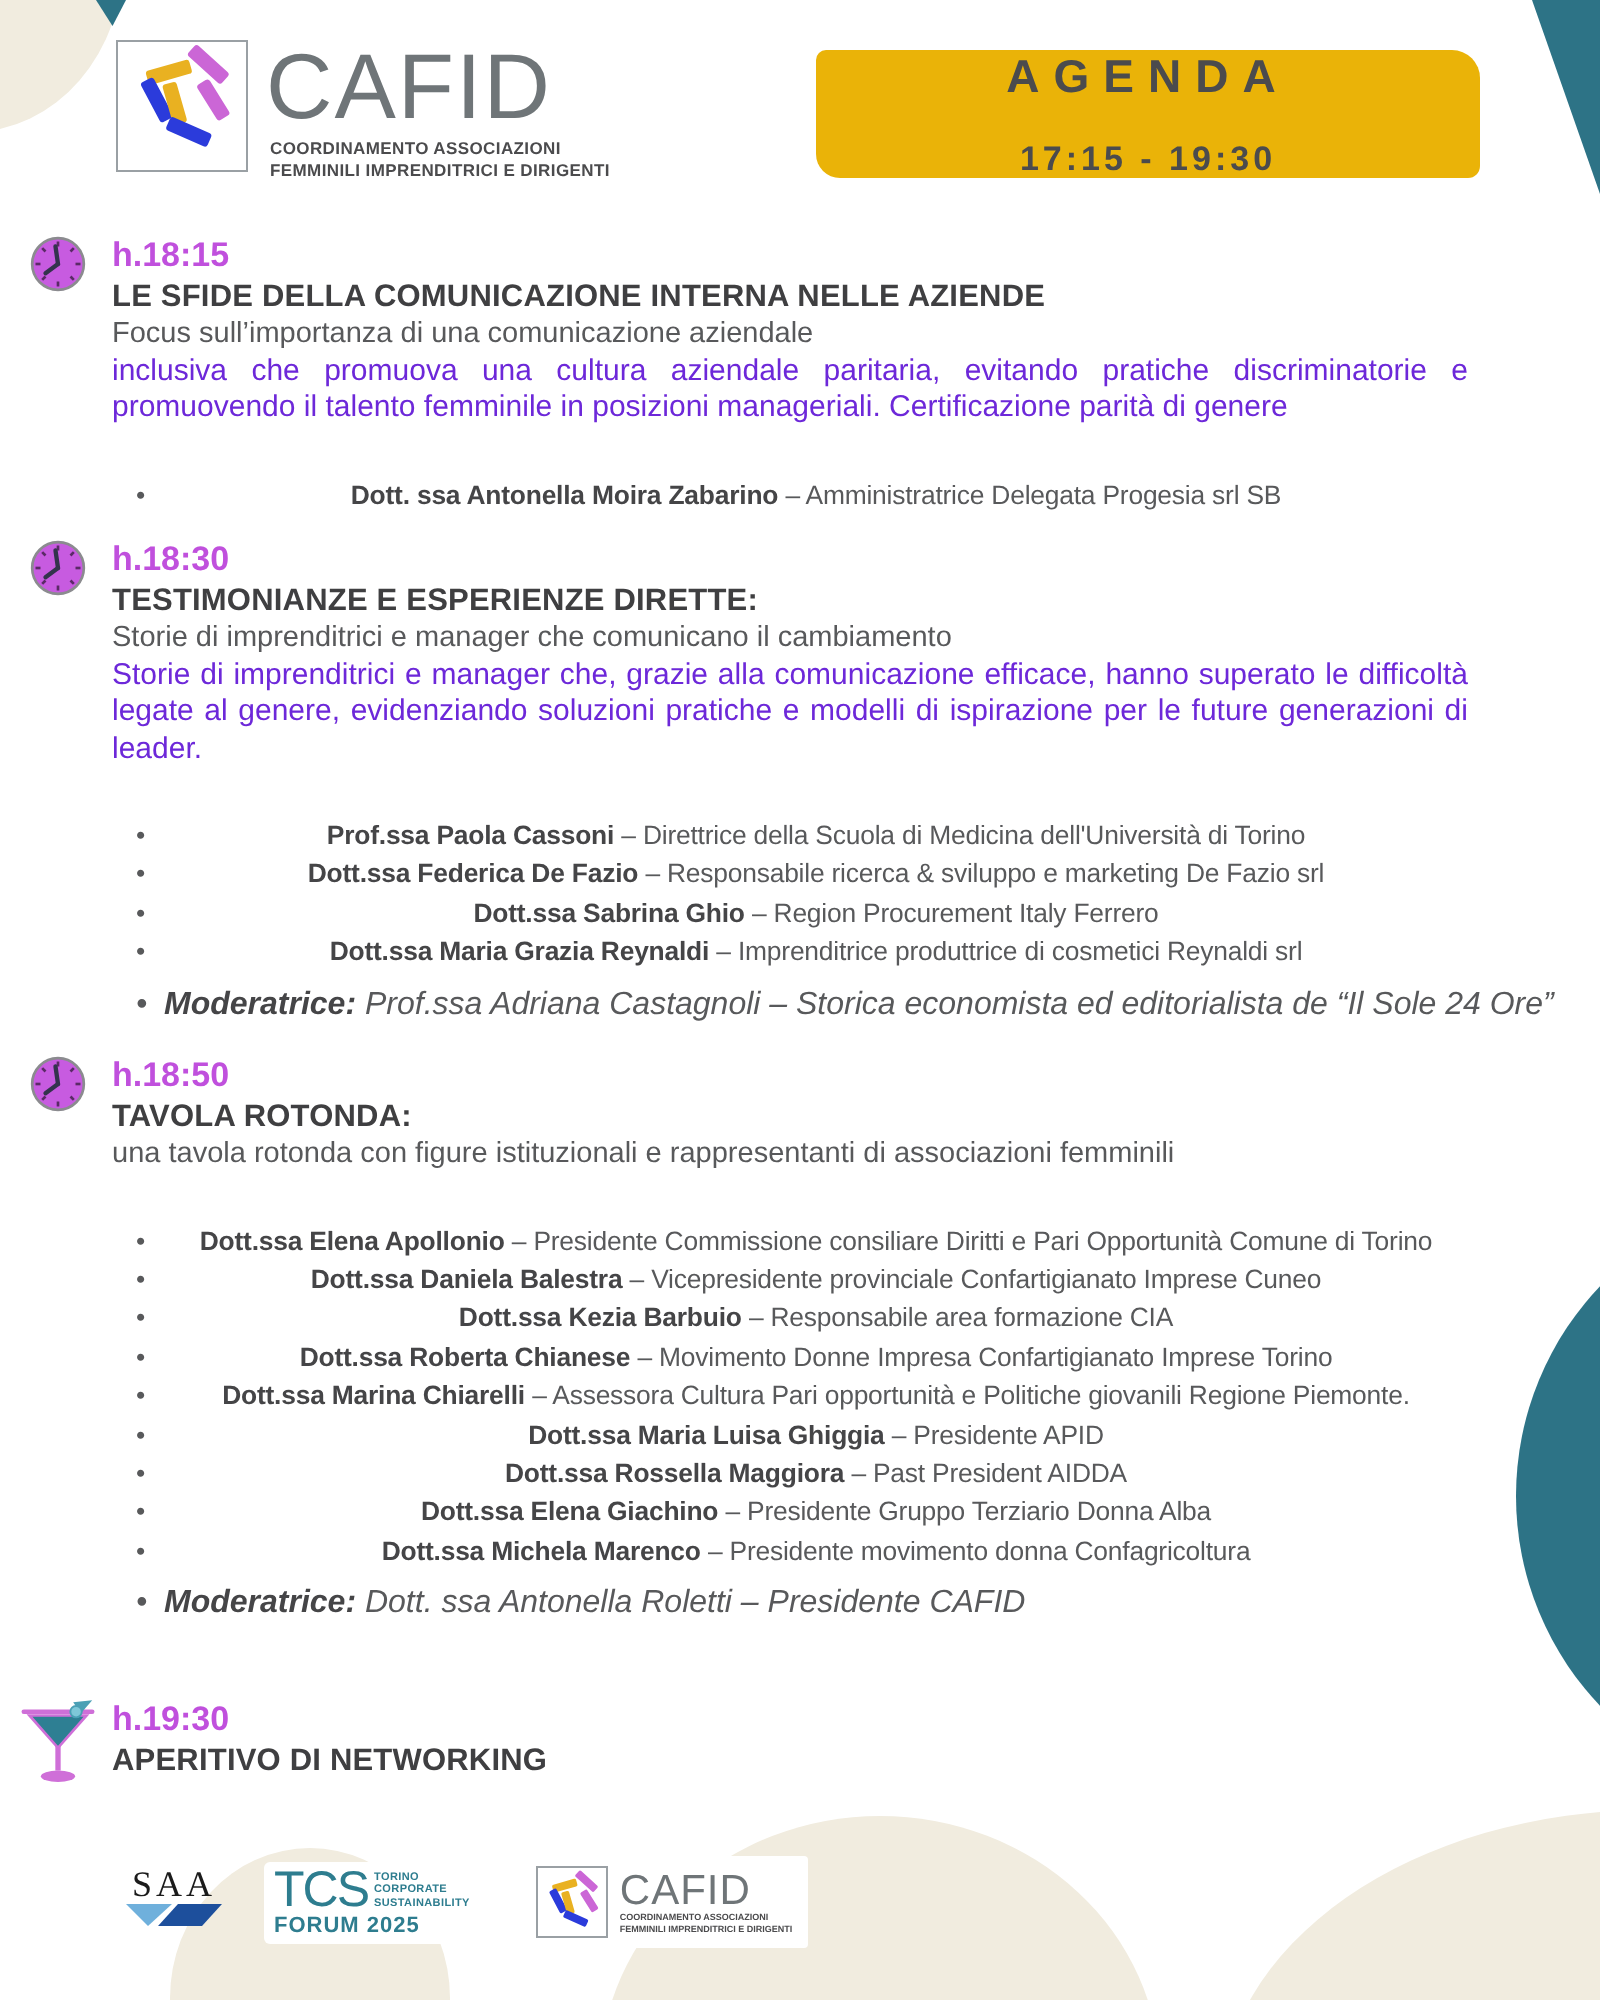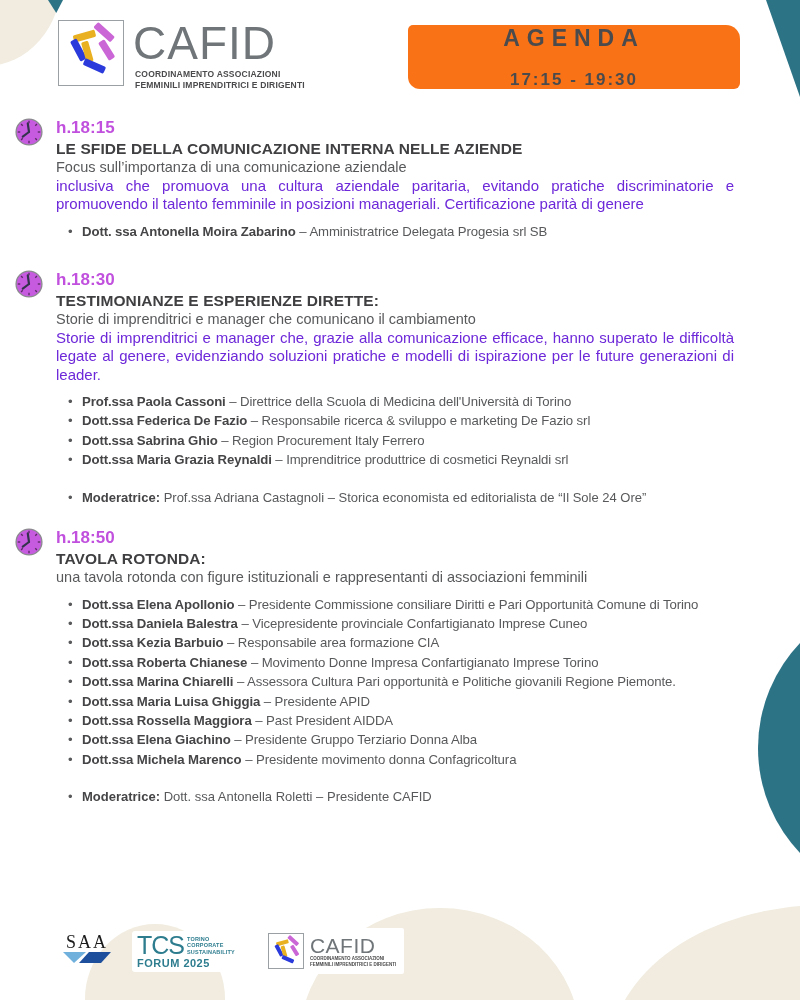--- a/index.html
+++ b/index.html
@@ -28,41 +28,41 @@
 
   
   .logo-box { position:absolute; left:58px; top:20px; width:66px; height:66px;
     background:#ffffff; border:1px solid #9aa0a4; display:flex; align-items:center; justify-content:center; }
   .logo-wordmark { position:absolute; left:133px; top:18px; font-size:46px; line-height:50px;
     color:#6f7578; letter-spacing:1px; font-weight:400; }
   .logo-sub { position:absolute; left:135px; top:69px; font-size:8.5px; line-height:10.5px;
     font-weight:bold; color:#4b4b4d; letter-spacing:0.2px; }
 
   .banner { position:absolute; left:408px; top:25px; width:332px; height:64px;
-    background:#f97316; border-radius:5px 14px 6px 12px;
+    background:#eab308; border-radius:5px 14px 6px 12px;
     display:flex; flex-direction:column; align-items:center; justify-content:center; }
   .banner-title { font-size:23px; font-weight:bold; letter-spacing:7px; color:#4b4b4d; }
   .banner-time { font-size:17px; font-weight:bold; letter-spacing:2px; color:#4b4b4d; margin-top:18px; }
 
   
   .section { position:absolute; left:56px; width:678px; }
   .sec-icon { position:absolute; left:-42px; top:-1px; width:30px; height:30px; }
   .sec-icon svg, .sec-icon-tall svg { display:block; }
   .sec-icon-tall { position:absolute; left:-46px; top:0px; width:38px; height:44px; }
   .time { font-size:17px; font-weight:bold; color:#c050dd; line-height:20px; }
   .sec-title { font-size:15.5px; font-weight:bold; color:#3f3f41; line-height:18px; margin-top:2px; letter-spacing:0.1px; }
   .desc-line { font-size:14.5px; line-height:18.5px; color:#58595b; }
   .desc-just { font-size:15px; line-height:18.5px; color:#6d28d9; text-align:justify; }
 
-  ul.speakers { list-style:none; margin-top:8px; }
+  ul.speakers { list-style:none; margin-top:24px;text-align:center; }
   ul.speakers li { position:relative; padding-left:26px; font-size:13.2px; line-height:19.4px;
     letter-spacing:-0.1px; white-space:nowrap; }
   ul.speakers li::before { content:"•"; position:absolute; left:12px; color:#58595b; }
   .spk-name { font-weight:bold; color:#454547; }
-  .moderator { position:relative; padding-left:26px; margin-top:18px; font-size:13px; line-height:19px; white-space:nowrap; }
+  .moderator { position:relative; padding-left:26px; margin-top:7px; font-size:16px; line-height:19px; white-space:nowrap;font-style:italic; }
   .moderator::before { content:"•"; position:absolute; left:12px; color:#58595b; }
   .mod-label { font-weight:bold; color:#454547; }
 
   
   .footer { position:absolute; left:62px; top:928px; display:flex; align-items:center; gap:20px; }
   .saa-logo { display:flex; flex-direction:column; align-items:center; }
   .saa-text { font-family:"Liberation Serif", serif; font-size:18px; letter-spacing:2px; color:#1b1b1b; line-height:18px; }
   .tcs-logo { background:#ffffff; padding:3px 5px; border-radius:3px; }
   .tcs-row { display:flex; align-items:flex-start; gap:3px; }
   .tcs-main { font-size:25px; font-weight:normal; color:#2e7d8f; line-height:22px; letter-spacing:-1px; }
@@ -204,20 +204,34 @@
       <li><span class="spk-name">Dott.ssa Roberta Chianese</span> <span>– Movimento Donne Impresa Confartigianato Imprese Torino</span></li>
       <li><span class="spk-name">Dott.ssa Marina Chiarelli</span> <span>–  Assessora Cultura Pari opportunità e Politiche giovanili Regione Piemonte.</span></li>
       <li><span class="spk-name">Dott.ssa Maria Luisa Ghiggia</span> <span>– Presidente APID</span></li>
       <li><span class="spk-name">Dott.ssa Rossella Maggiora</span> <span>– Past President AIDDA</span></li>
       <li><span class="spk-name">Dott.ssa Elena Giachino</span> <span>– Presidente Gruppo Terziario Donna Alba</span></li>
       <li><span class="spk-name">Dott.ssa Michela Marenco</span> <span>– Presidente movimento donna Confagricoltura</span></li>
     </ul>
     <div class="moderator"><span class="mod-label">Moderatrice:</span><span> Dott. ssa Antonella Roletti – Presidente CAFID</span></div>
   </div>
 
+  <div class="section" style="top:850px;">
+    <span class="sec-icon-tall">
+      <svg width="38" height="44" viewBox="0 0 40 46">
+        <line x1="2" y1="6" x2="38" y2="6" stroke="#cf6fd8" stroke-width="2.4" stroke-linecap="round"></line>
+        <polygon points="5,8 35,8 20,25" fill="#2e7f93" stroke="#cf6fd8" stroke-width="1.4"></polygon>
+        <rect x="18.6" y="24" width="2.8" height="13" fill="#cf6fd8"></rect>
+        <ellipse cx="20" cy="40" rx="9" ry="3" fill="#cf6fd8"></ellipse>
+        <polygon points="28,1 38,0 32,7" fill="#4aa0b5"></polygon>
+        <circle cx="29.5" cy="6" r="3" fill="#7ec8d8" stroke="#4aa0b5" stroke-width="1"></circle>
+      </svg>
+    </span>
+    <div class="time">h.19:30</div>
+    <div class="sec-title">APERITIVO DI NETWORKING</div>
+  </div>
 
   <div class="footer">
     <div class="saa-logo">
       <div class="saa-text">SAA</div>
       <span>
         <svg width="50" height="14" viewBox="0 0 50 14">
           <polygon points="1,1 24,1 12,12" fill="#6fb0dc"></polygon>
           <polygon points="27,1 49,1 39,12 17,12" fill="#1d4f9c"></polygon>
         </svg>
       </span>

